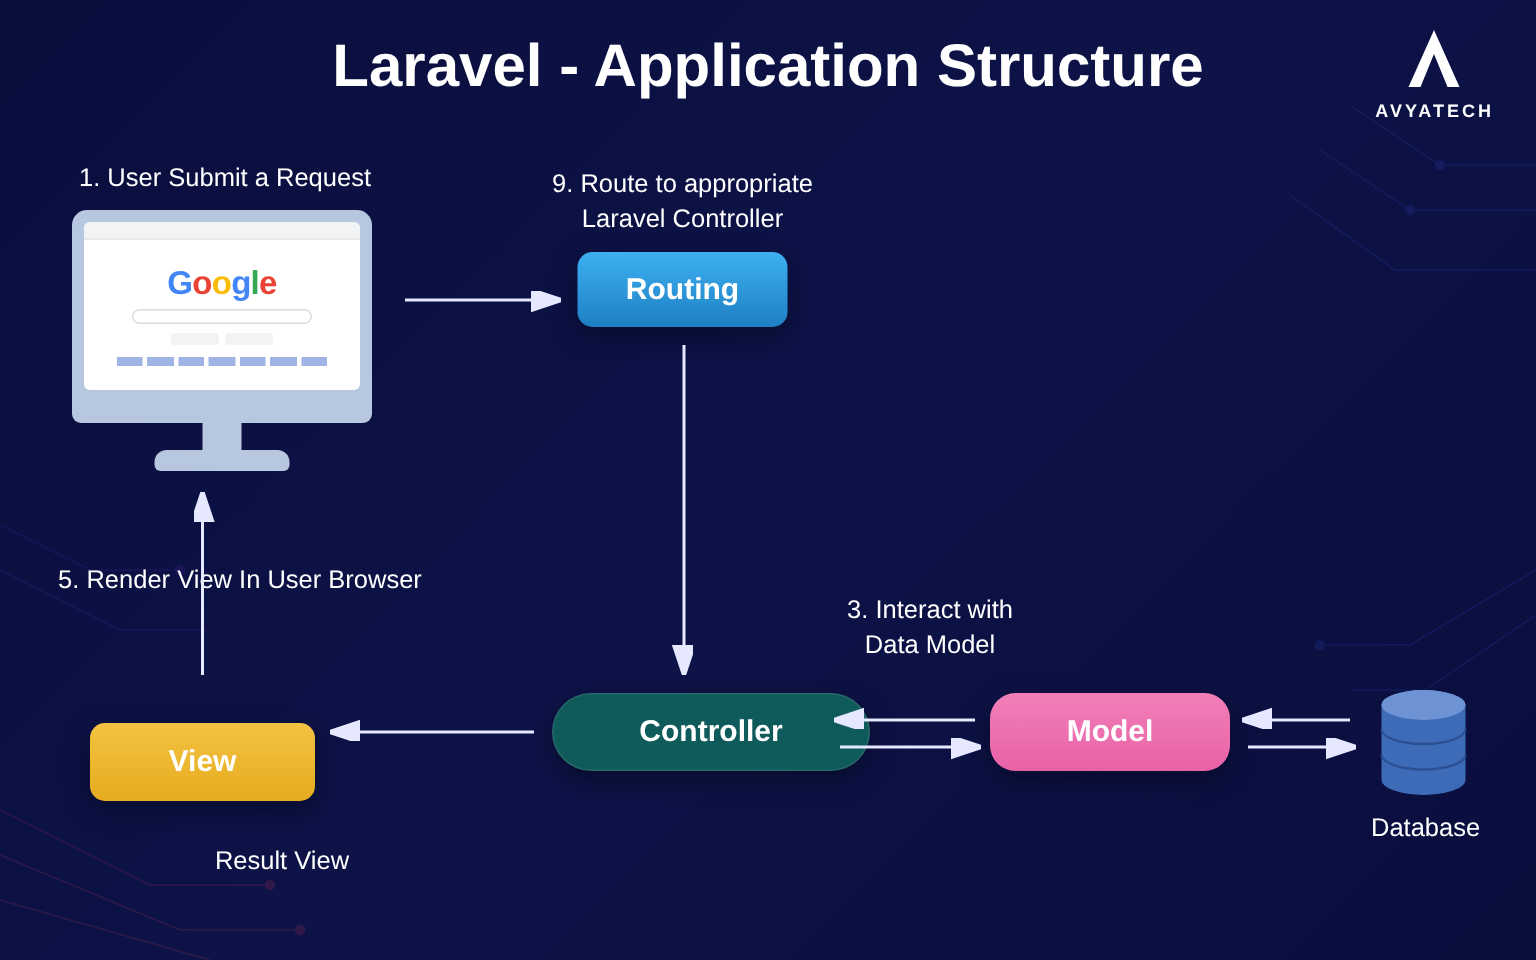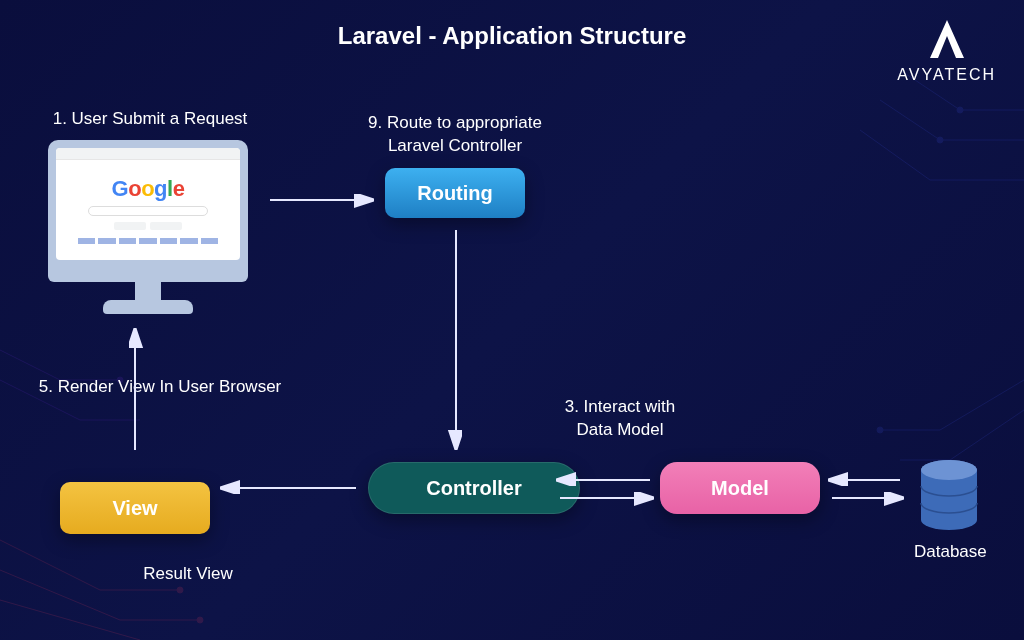--- a/index.html
+++ b/index.html
@@ -18,38 +18,38 @@
     inset: 0;
     pointer-events: none;
     opacity: 0.35;
   }
   .title {
     position: absolute;
     top: 22px;
     left: 0;
     width: 100%;
     text-align: center;
-    font-size: 24px;
+    font-size: 40px;
     font-weight: 700;
   }
   .logo {
     position: absolute;
     top: 18px;
     right: 28px;
     text-align: center;
   }
   .logo-mark {
     width: 42px;
     height: 42px;
     margin: 0 auto 2px;
   }
   .logo-text {
-    font-size: 16px;
+    font-size: 12px;
     letter-spacing: 2px;
-    font-weight: 400;
+    font-weight: 700;
   }
   .step-label {
     position: absolute;
     font-size: 17px;
     font-weight: 500;
     color: #fff;
     text-align: center;
     line-height: 1.35;
   }
   .node {

